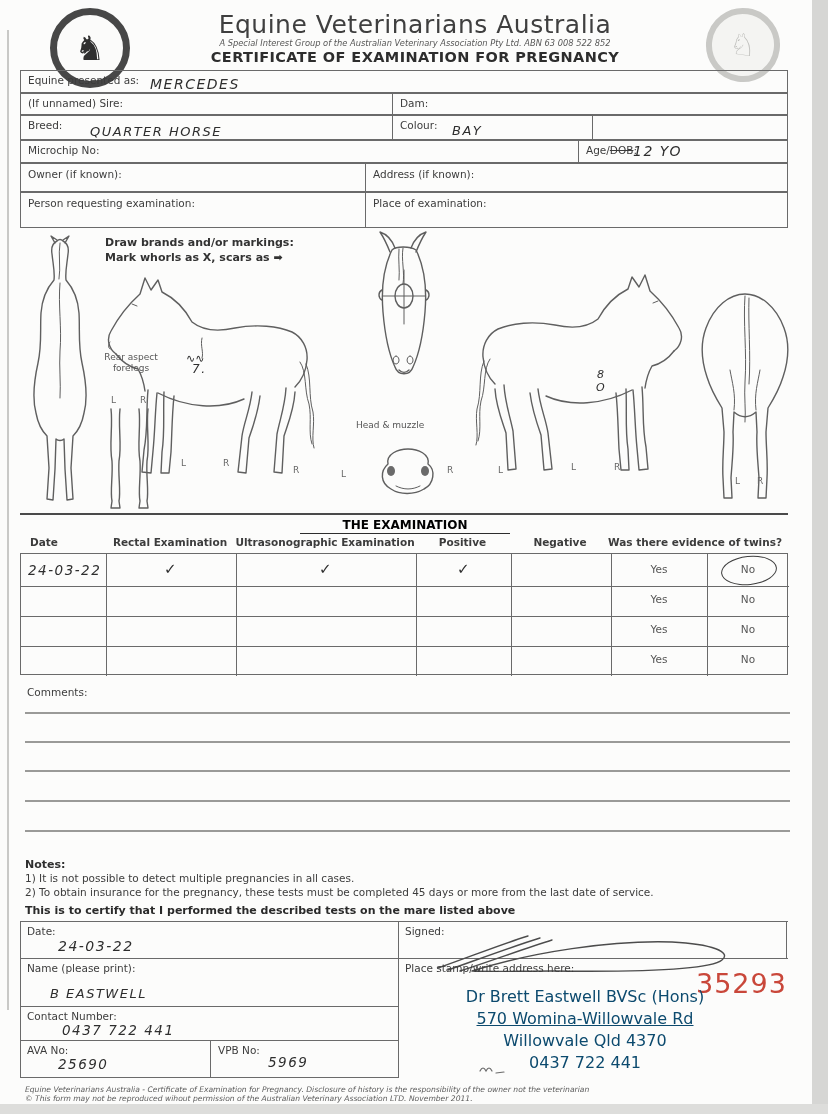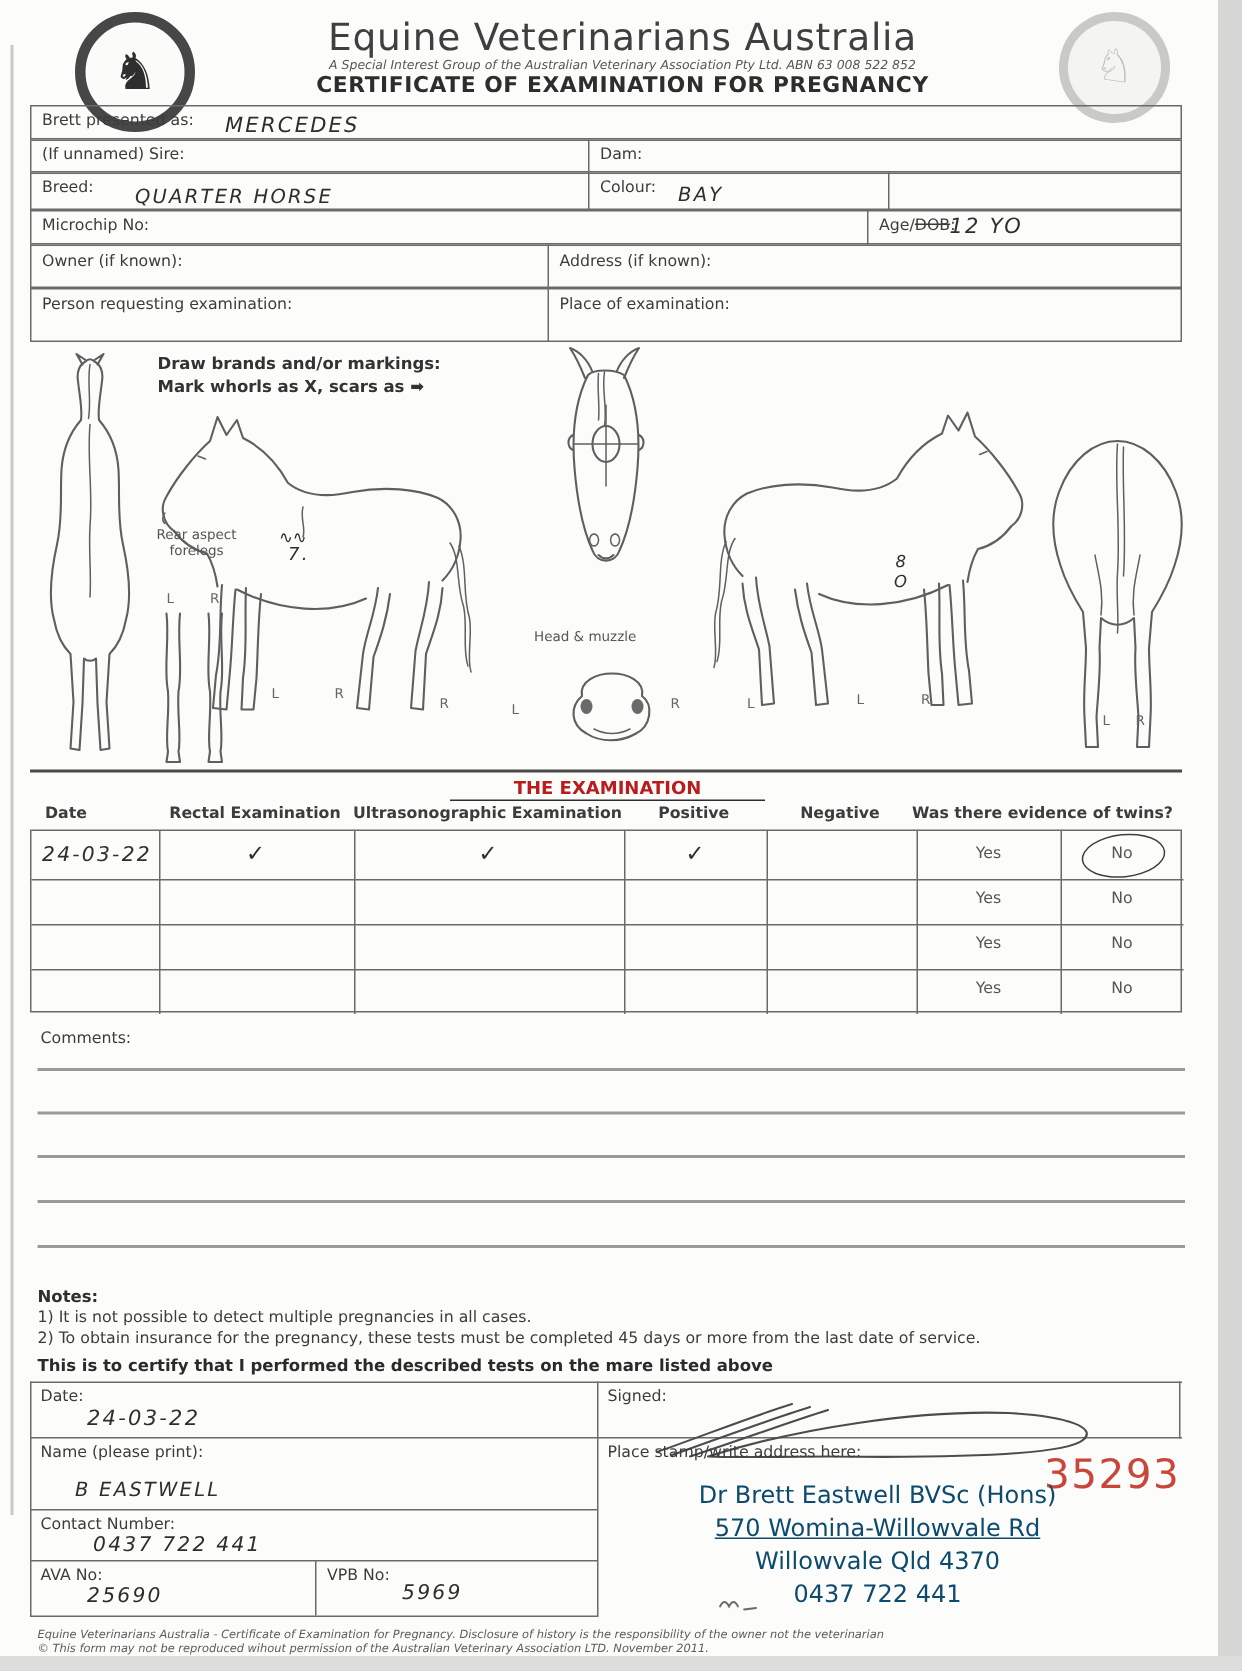--- a/index.html
+++ b/index.html
@@ -36,21 +36,21 @@
   </div>
   <div class="abs" style="left:706px;top:8px;width:62px;height:62px;border:6px solid #c9c9c6;border-radius:50%;display:flex;align-items:center;justify-content:center;background:#f4f4f2;transform:rotate(8deg);">
     <span style="font-size:30px;color:#bdbdba;line-height:1;">♘</span>
   </div>
 
   <div class="abs center" style="left:170px;top:10px;width:490px;font-size:25px;color:#3f3f3f;letter-spacing:.5px;">Equine Veterinarians Australia</div>
   <div class="abs center" style="left:150px;top:38px;width:530px;font-size:8.3px;font-style:italic;color:#565656;">A Special Interest Group of the Australian Veterinary Association Pty Ltd. ABN 63 008 522 852</div>
   <div class="abs center bold" style="left:170px;top:49px;width:490px;font-size:14.5px;color:#2d2d2d;letter-spacing:.4px;">CERTIFICATE OF EXAMINATION FOR PREGNANCY</div>
 
   <div class="abs box" style="left:20px;top:70px;width:768px;height:23px;"></div>
-  <div class="abs lbl" style="left:28px;top:74px;">Brett presented as:</div>
+  <div class="abs lbl" style="left:28px;top:74px;">Equine presented as:</div>
   <div class="abs hw" style="left:150px;top:76px;font-size:14px;">MERCEDES</div>
 
   <div class="abs box" style="left:20px;top:93px;width:768px;height:22px;"></div>
   <div class="abs vline" style="left:392px;top:93px;height:22px;"></div>
   <div class="abs lbl" style="left:28px;top:97px;">(If unnamed) Sire:</div>
   <div class="abs lbl" style="left:400px;top:97px;text-align:center;">Dam:</div>
 
   <div class="abs box" style="left:20px;top:115px;width:768px;height:25px;"></div>
   <div class="abs vline" style="left:392px;top:115px;height:25px;"></div>
   <div class="abs vline" style="left:592px;top:115px;height:25px;"></div>
@@ -170,21 +170,21 @@
     <svg class="draw" width="95" height="225" viewBox="0 0 95 225">
       <path d="M8,46 C16,24 32,12 47,12 C62,12 78,24 86,46 C92,62 90,80 85,95 C81,108 75,118 70,126 L68,150 C68,165 70,180 69,196 L68,216 L60,216 L61,196 C60,180 58,165 59,150 L58,130 C51,136 43,136 36,130 L35,150 C36,165 34,180 33,196 L34,216 L26,216 L25,196 C24,180 26,165 26,150 L24,126 C19,118 13,108 9,95 C4,80 2,62 8,46 Z"></path>
       <path d="M47,14 C45,40 49,70 47,100 C46,115 48,128 47,140 M51,16 C50,42 53,72 51,102" stroke-width="1"></path>
       <path d="M36,128 C38,112 34,100 32,88 M58,128 C56,112 60,100 62,88" stroke-width="1"></path>
     </svg>
   </div>
   <div class="abs leglabel" style="left:735px;top:476px;">L</div>
   <div class="abs leglabel" style="left:757px;top:476px;">R</div>
 
   <div class="abs" style="left:20px;top:513px;width:768px;height:2px;background:#4a4a4a;"></div>
-  <div class="abs center bold" style="left:300px;top:518px;width:210px;font-size:12px;color:#b91c1c;border-bottom:1.5px solid #2d2d2d;padding-bottom:1px;">THE EXAMINATION</div>
+  <div class="abs center bold" style="left:300px;top:518px;width:210px;font-size:12px;color:#000000;border-bottom:1.5px solid #2d2d2d;padding-bottom:1px;">THE EXAMINATION</div>
 
   <div class="abs bold lbl" style="left:30px;top:536px;">Date</div>
   <div class="abs bold lbl center" style="left:105px;top:536px;width:130px;">Rectal Examination</div>
   <div class="abs bold lbl center" style="left:235px;top:536px;width:180px;">Ultrasonographic Examination</div>
   <div class="abs bold lbl center" style="left:415px;top:536px;width:95px;">Positive</div>
   <div class="abs bold lbl center" style="left:510px;top:536px;width:100px;">Negative</div>
   <div class="abs bold lbl center" style="left:600px;top:536px;width:190px;">Was there evidence of twins?</div>
 
   <div class="abs box" style="left:20px;top:553px;width:768px;height:122px;">
 

